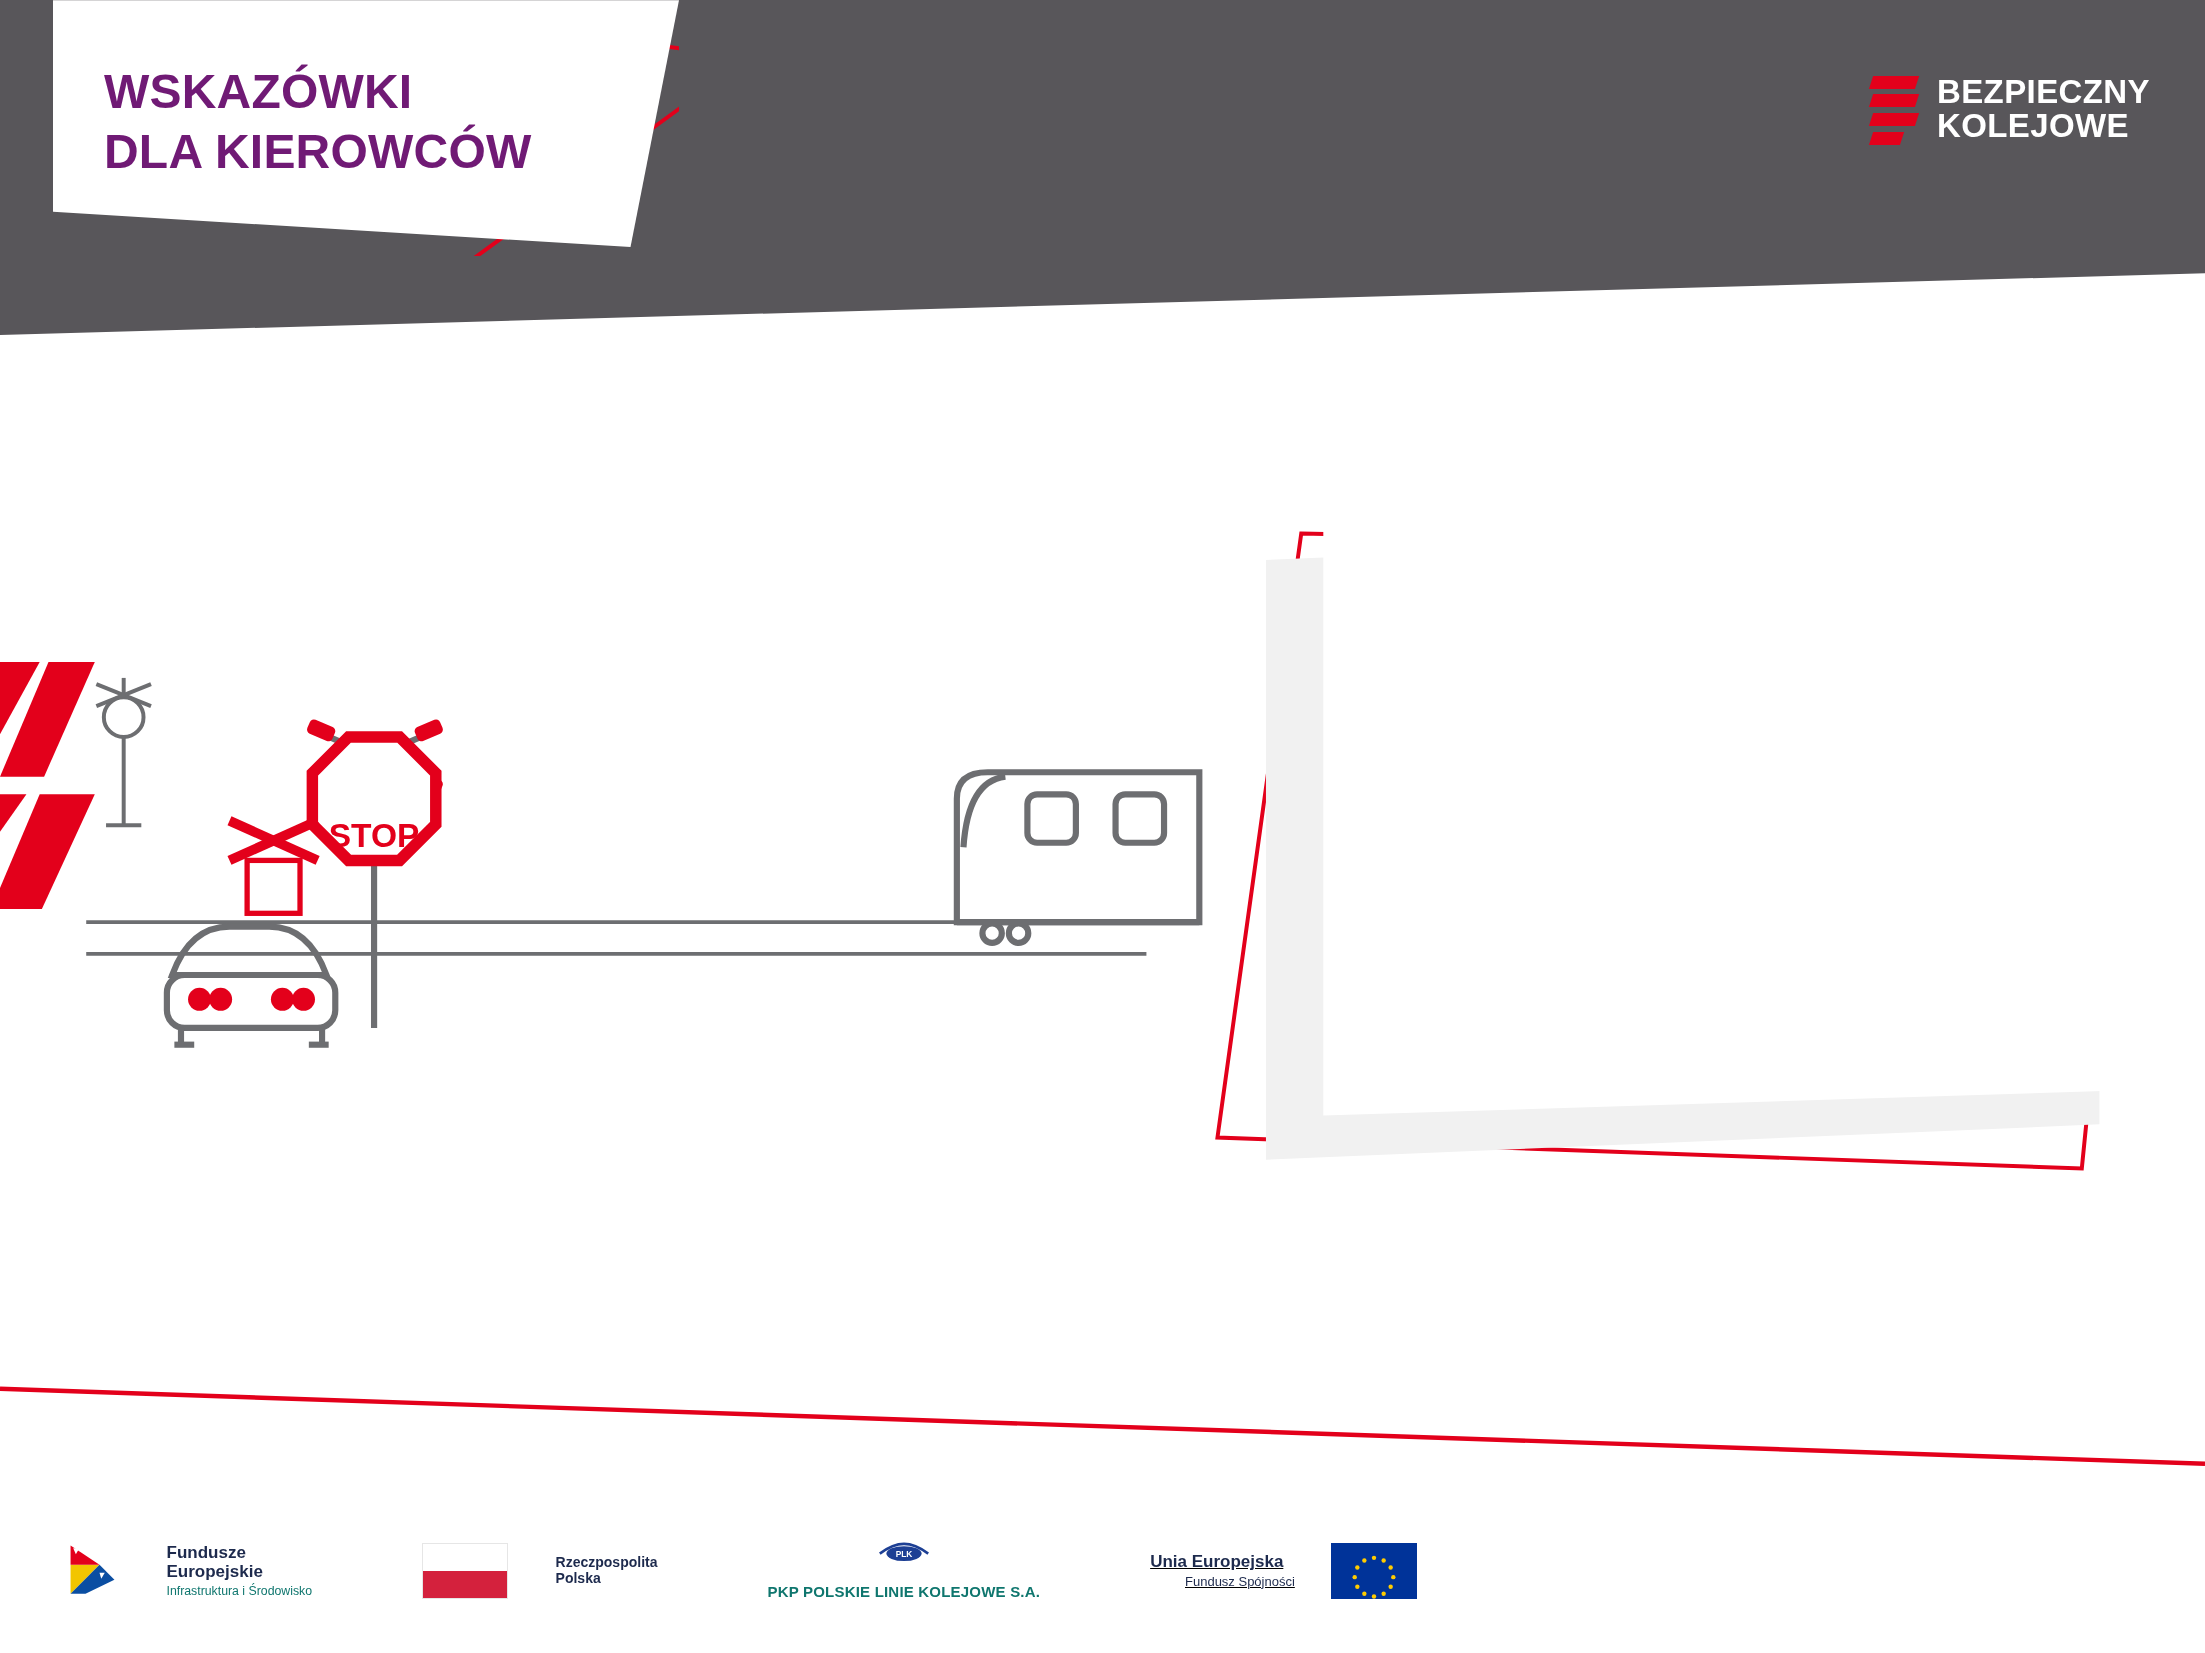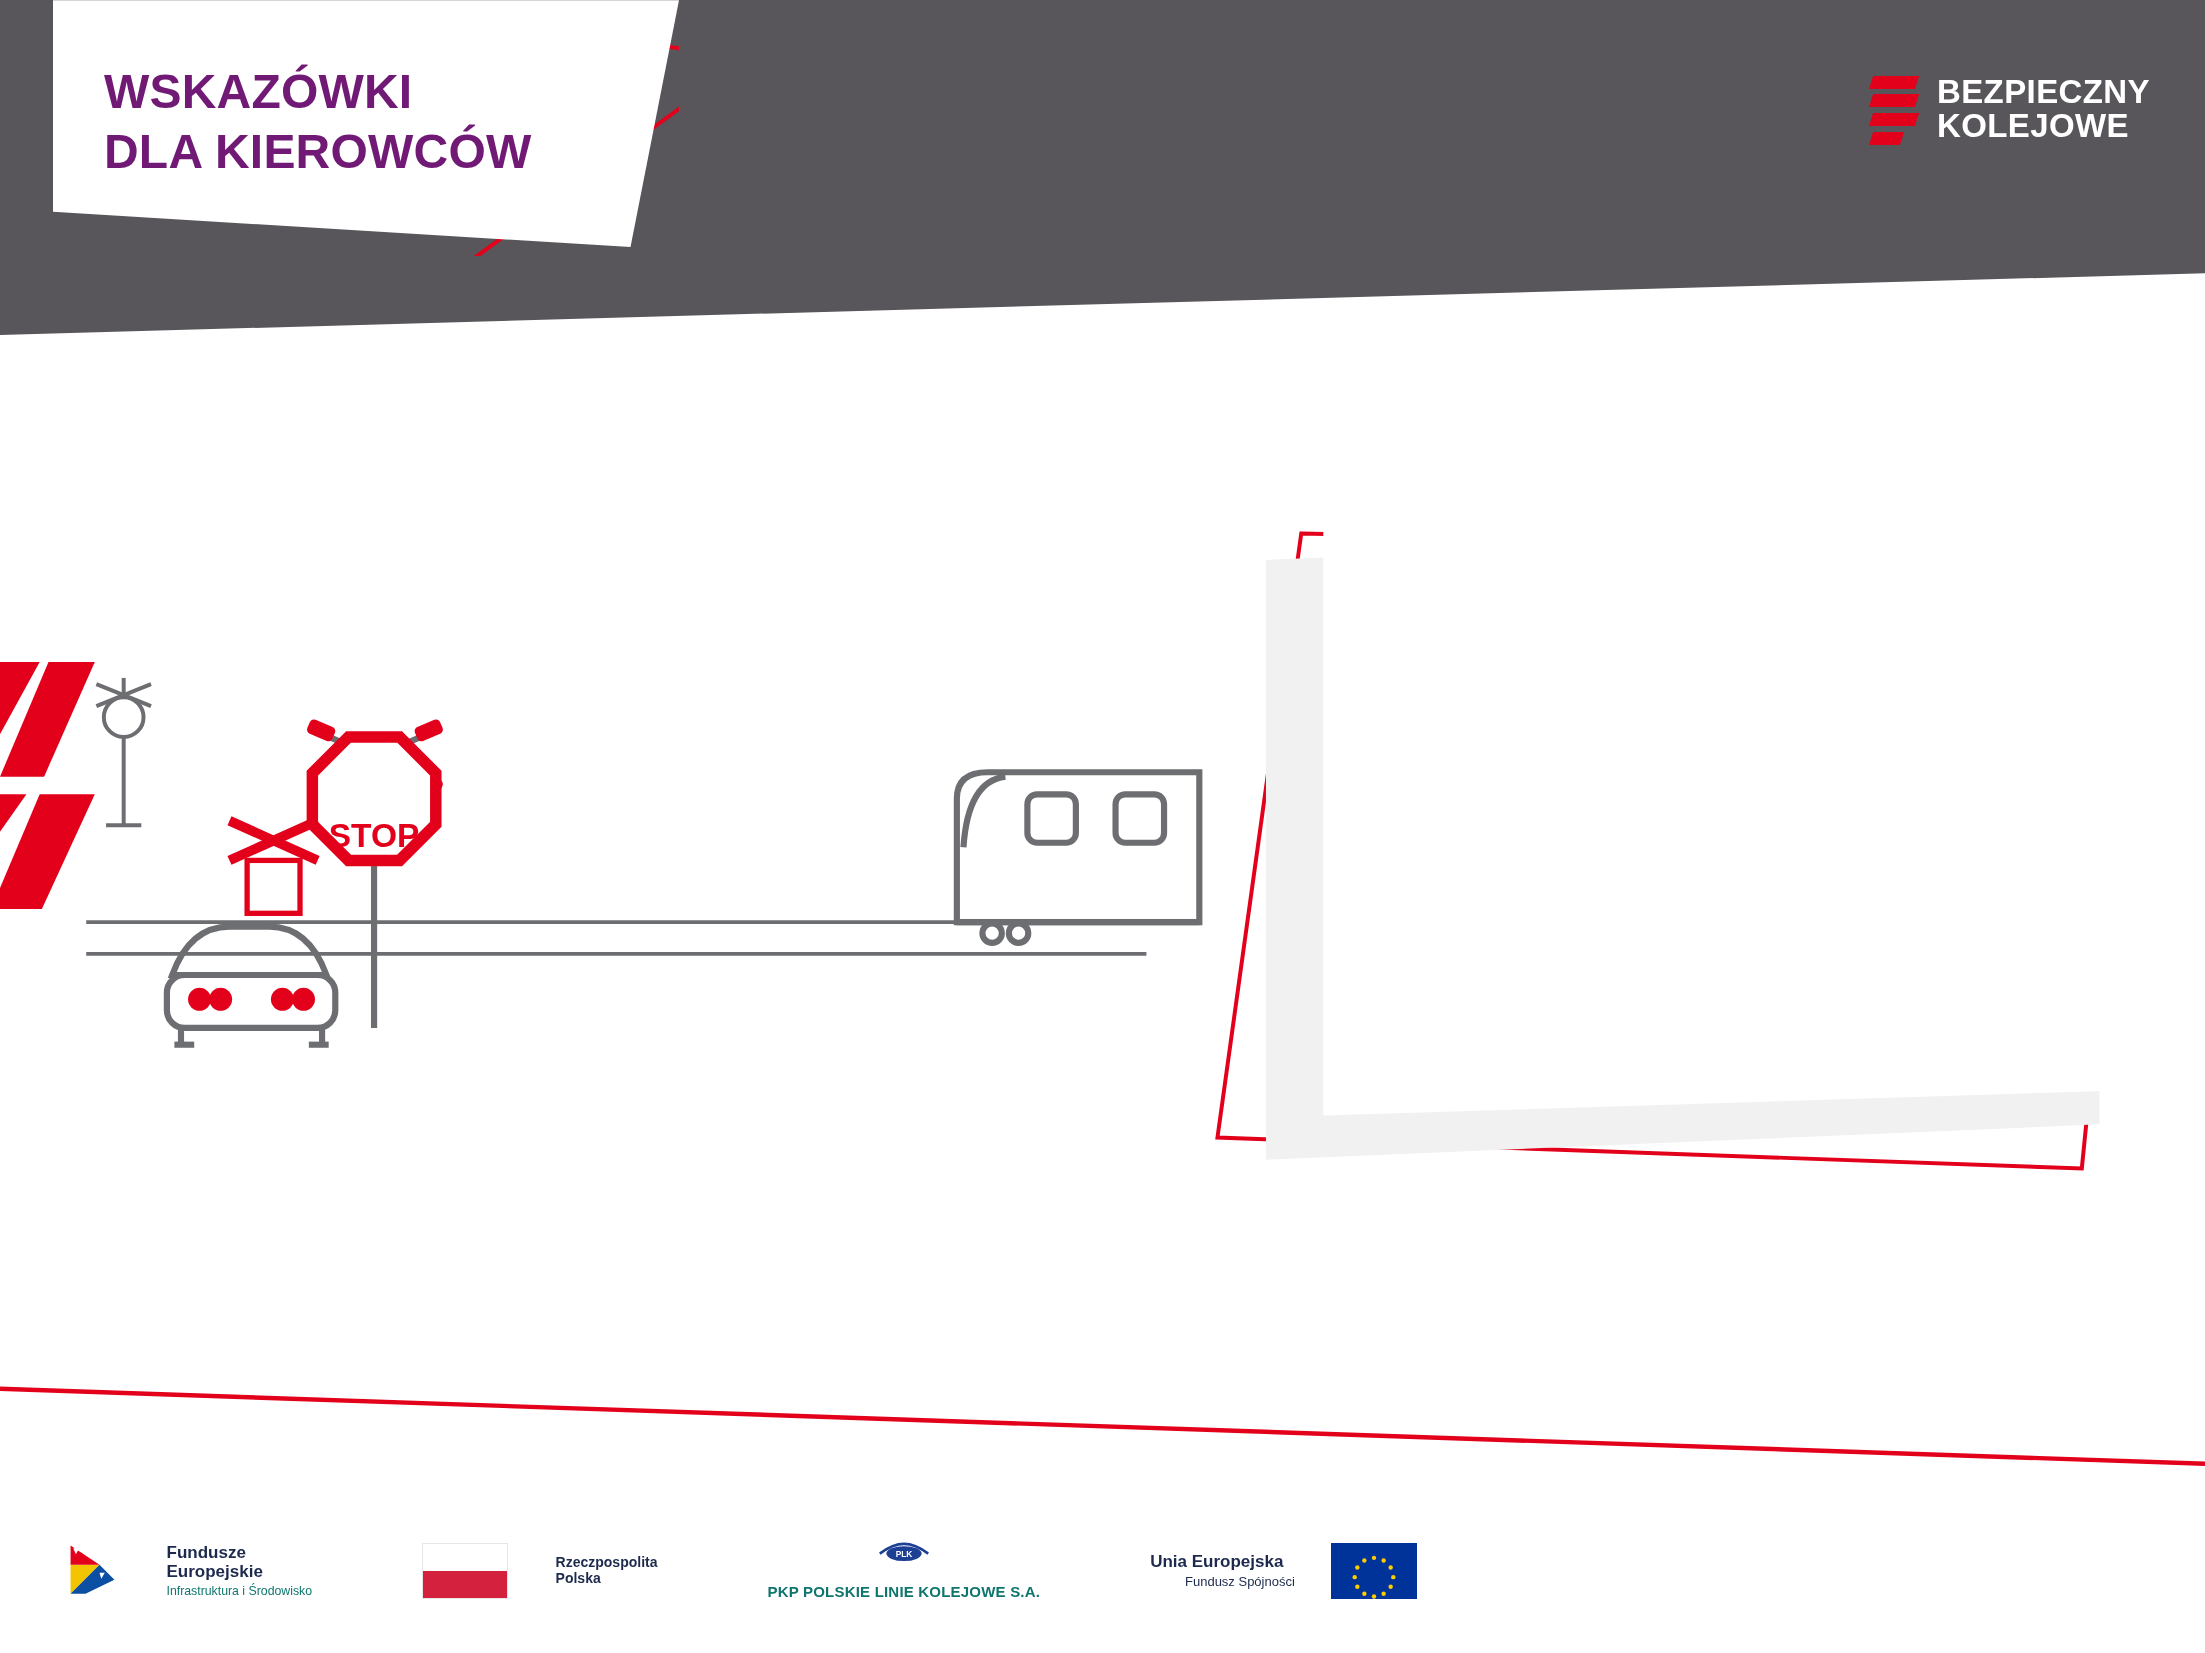--- a/index.html
+++ b/index.html
@@ -141,21 +141,21 @@
   }
   .logo-block {
     display: flex;
     align-items: center;
     height: 71px;
     gap: 36px;
   }
   .logo-fe { margin-left: 66px; }
   .logo-rp { margin-left: 110px; }
   .logo-pkp { margin-left: 110px; }
-  .logo-ue { margin-left: 110px; }
+  .logo-ue { margin-left: 110px; text-decoration: underline; }
 
   .fe-mark {
     width: 53px;
     height: 57px;
     position: relative;
     margin-right: 11.5px;
   }
   .fe-label {
     color: #1d2a4d;
     font-size: 17px;

